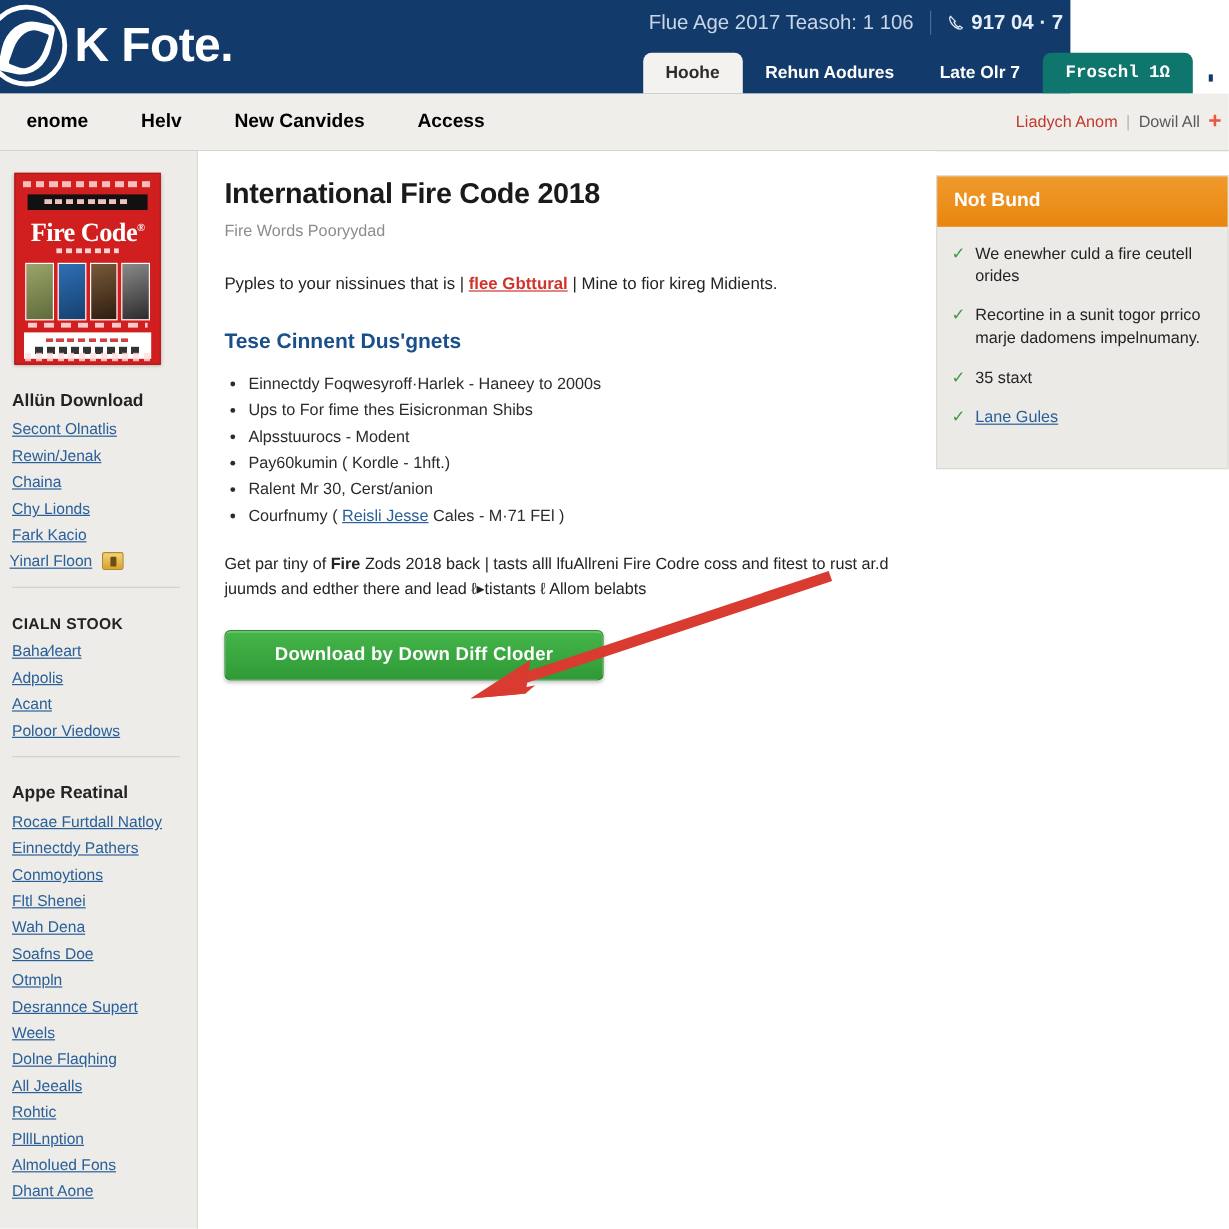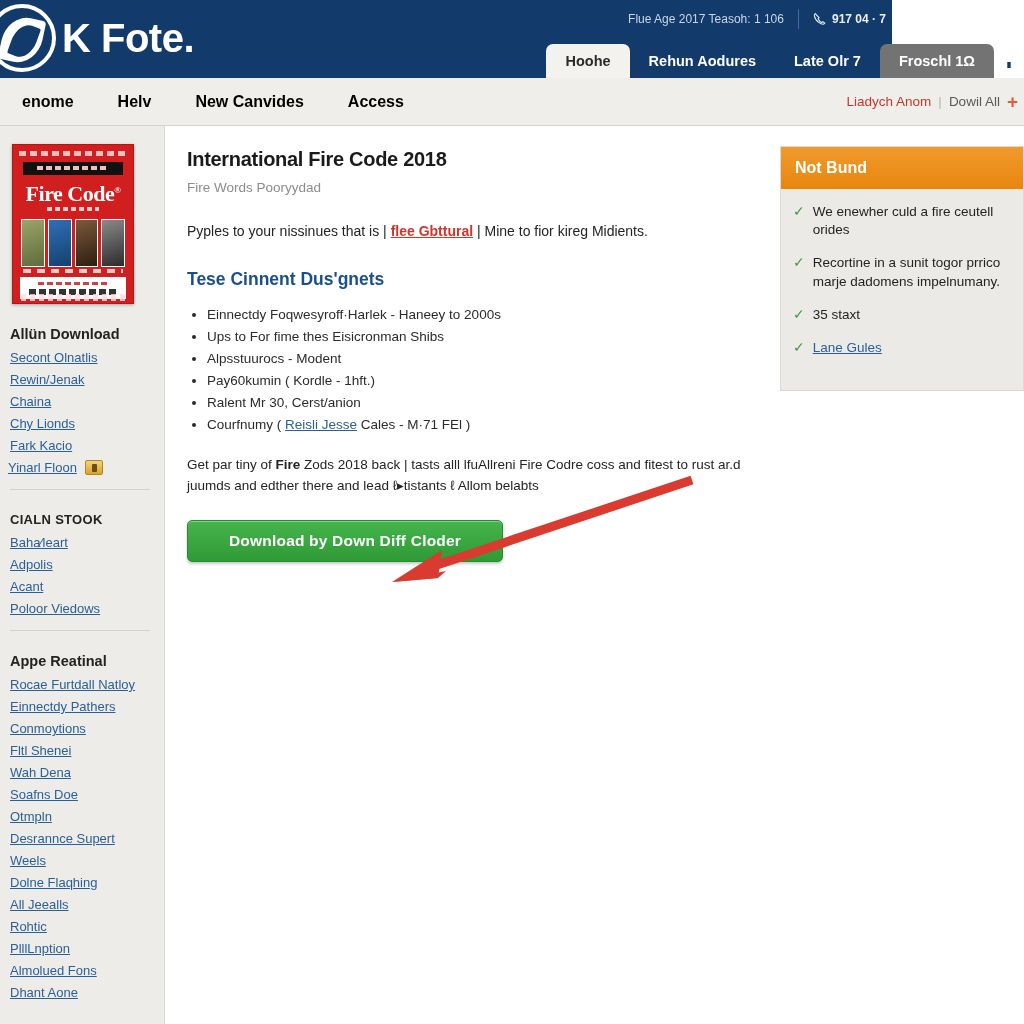--- a/index.html
+++ b/index.html
@@ -40,21 +40,21 @@
   }
   .logo-text{
     color:#fff; font-size:40px; font-weight:bold; letter-spacing:-0.5px;
     line-height:1; white-space:nowrap;
   }
   .logo-dot{ font-size:40px; }
 
   .util-row{
     position:absolute; right:6px; top:9px;
     display:flex; align-items:center; gap:14px;
-    color:#c9d6e8; font-size:12px; white-space:nowrap;
+    color:#c9d6e8; font-size:17px; white-space:nowrap;
   }
   .util-sep{ width:1px; height:20px; background:#4d6party; background:#4d6a92; }
   .util-phone{ display:flex; align-items:center; gap:5px; color:#e8eef7; font-weight:bold;}
   .phone-icon{ display:inline-block; width:14px; height:14px; position:relative; }
   .phone-icon svg{ display:block; }
 
   
   .tabnav{
     position:absolute; left:0; bottom:0; width:1024px; height:36px;
     display:flex; align-items:flex-end; justify-content:flex-end;
@@ -64,22 +64,23 @@
     height:34px; padding:0 19px;
     display:flex; align-items:center;
     font-size:14.5px; font-weight:bold; color:#ffffff;
     white-space:nowrap; cursor:pointer;
   }
   .tab.active{
     background:#f4f2ef; color:#2b2b2b;
     border-radius:7px 7px 0 0;
   }
   .tab.alt{
-    background:#737373; color:#ffffff;
+    background:#0f766e; color:#ffffff;
     border-radius:7px 7px 0 0;
+    font-family:Liberation Mono, monospace;
   }
   .tab-home-icon{
     height:34px; width:30px; display:flex; align-items:center; justify-content:center;
     cursor:pointer;
   }
 
   
   .subnav{
     position:absolute; left:0; top:78px; width:1024px; height:48px;
     background:#f0eeea; border-bottom:1px solid #d8d4cd;
@@ -165,21 +166,21 @@
   }
   .side-div{ height:1px; background:#d6d2cb; margin:14px 4px 0 2px; }
 
   
   .main{
     position:absolute; left:165px; top:126px;
     width:615px; height:898px; background:#fff;
     padding:22px 24px 0 22px;
   }
   .m-title{
-    font-size:20px; font-weight:bold; color:#1a1a1a; letter-spacing:-0.3px;
+    font-size:24px; font-weight:bold; color:#1a1a1a; letter-spacing:-0.3px;
   }
   .m-subtitle{ font-size:13.5px; color:#8c8c8c; margin-top:9px; }
   .m-lead{ font-size:14px; color:#242424; margin-top:26px; line-height:1.45; }
   .m-lead .redlink{ color:#d0342c; text-decoration:underline; font-weight:bold; }
   .m-h2{
     font-size:17.5px; font-weight:bold; color:#1b4f8a; margin-top:28px;
   }
   .m-list{ margin:14px 0 0 20px; }
   .m-list li{ font-size:13.5px; color:#2b2b2b; line-height:1.62; }
   .m-list li a{ color:#2a6099; text-decoration:underline; }

